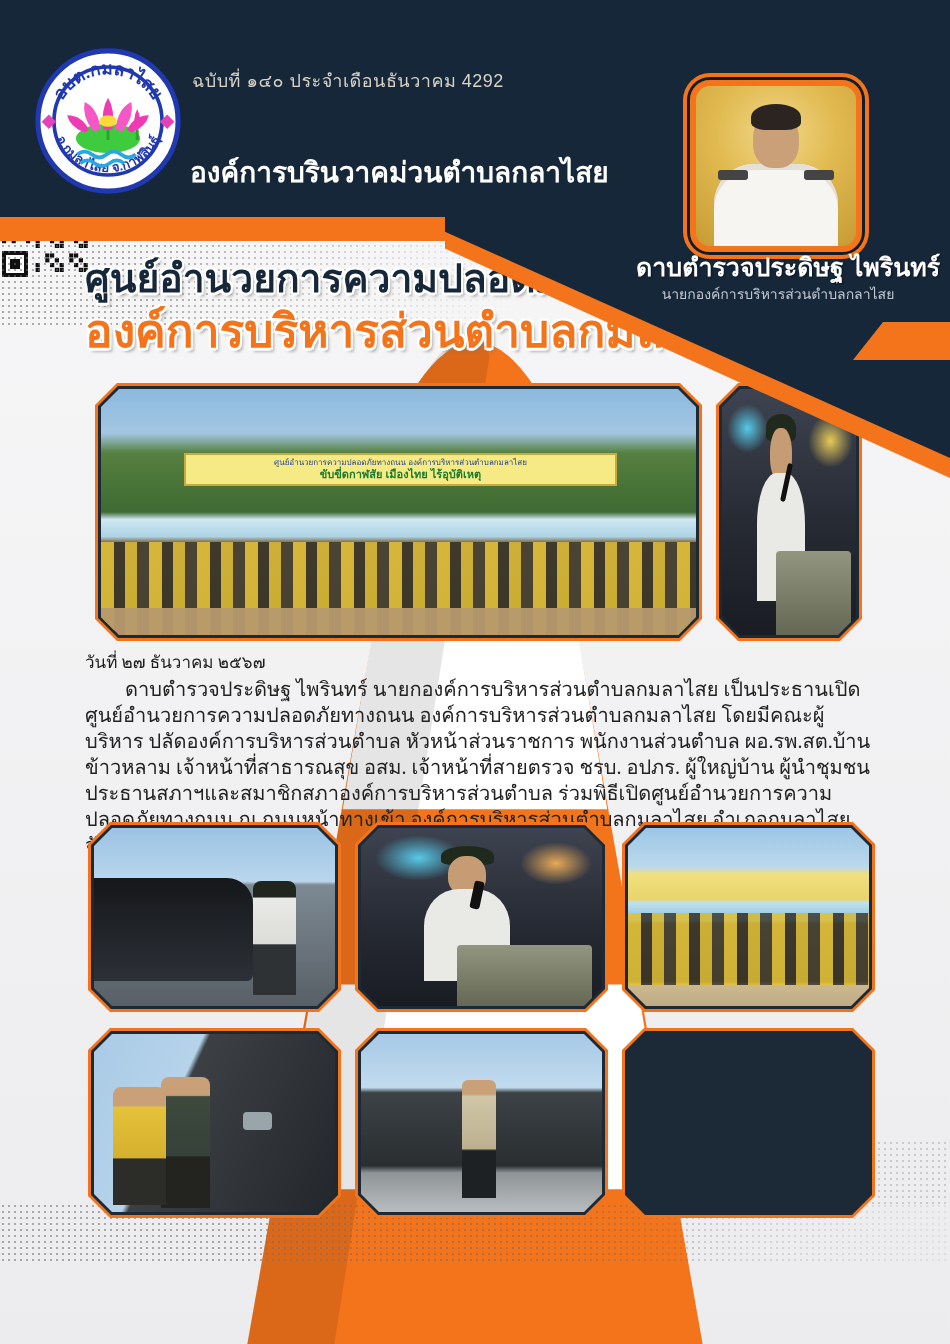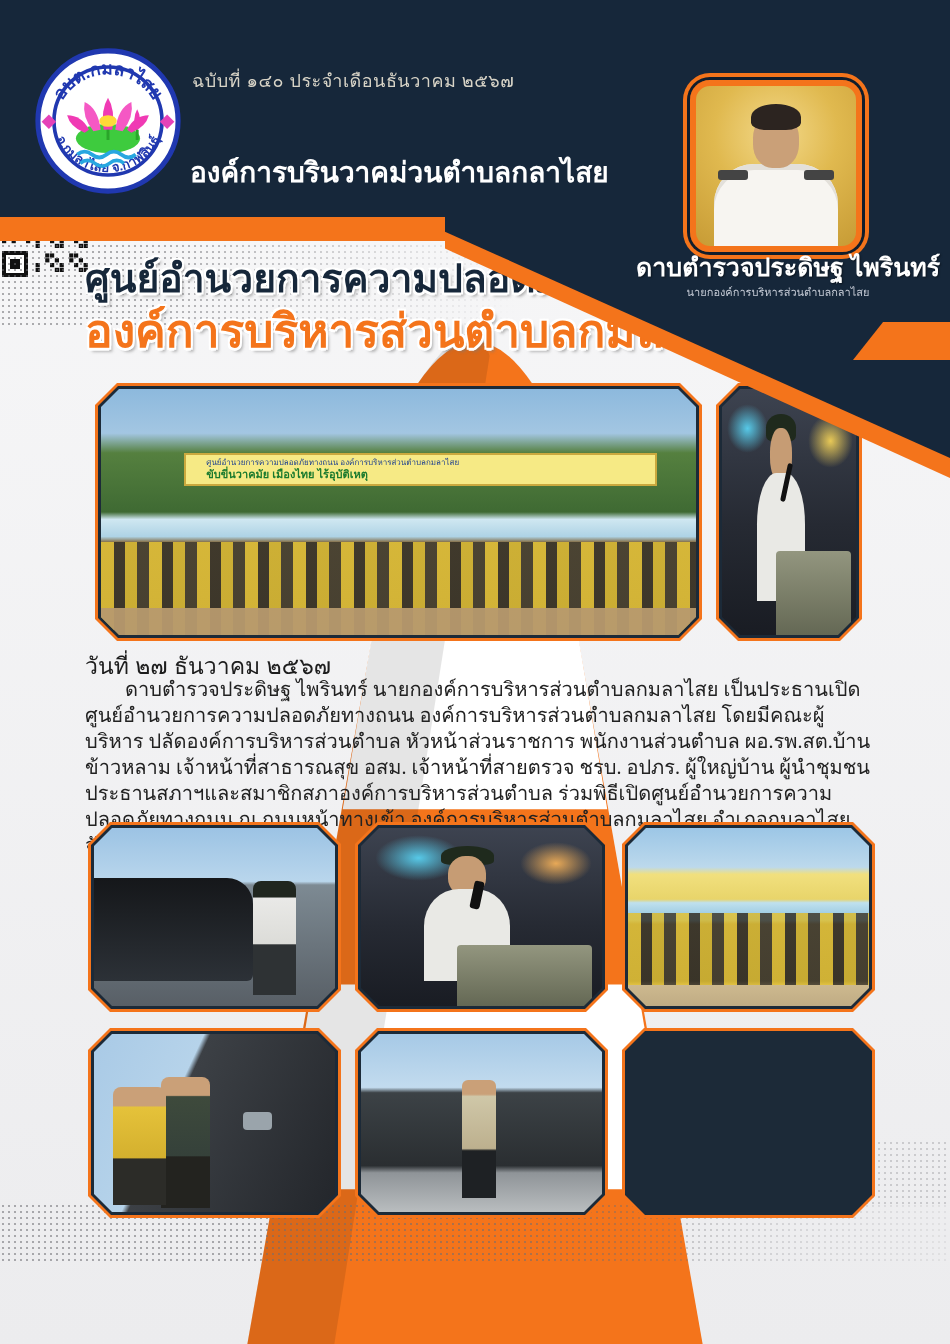--- a/index.html
+++ b/index.html
@@ -38,45 +38,45 @@
         box-shadow:0 0 0 3px #101d2c,0 0 0 7px #F4741B;
         background:radial-gradient(circle at 50% 30%,#f3d98a 0%,#e0b94f 45%,#c79b35 100%);overflow:hidden;}
   .portrait .body-shape{position:absolute;left:18px;top:78px;width:124px;height:90px;background:#f7f5f1;
         border-radius:40px 40px 0 0;box-shadow:inset 0 6px 0 #e3e0da;}
   .portrait .epaulette{position:absolute;top:84px;width:30px;height:10px;background:#444;border-radius:3px;}
   .portrait .head{position:absolute;left:57px;top:26px;width:46px;height:56px;background:#caa078;border-radius:46% 46% 42% 42%;}
   .portrait .hair{position:absolute;left:55px;top:18px;width:50px;height:26px;background:#2c2420;border-radius:50% 50% 30% 30%;}
   .official-name{position:absolute;left:636px;top:247px;width:316px;z-index:7;text-align:left;
         color:#fff;font-size:25px;font-weight:bold;text-shadow:1px 1px 2px rgba(0,0,0,.5);}
   .official-position{position:absolute;left:620px;top:283px;width:316px;z-index:7;text-align:center;
-        color:#c3c9d4;font-size:11px;}
+        color:#c3c9d4;font-size:14px;}
   
   .headline{position:absolute;left:85px;top:256px;z-index:2;line-height:1.18;}
   .headline .l1{color:#16273A;font-size:39px;font-weight:bold;
         text-shadow:-2px -2px 0 #fff,2px -2px 0 #fff,-2px 2px 0 #fff,2px 2px 0 #fff,0 3px 0 #fff,3px 4px 3px rgba(120,120,120,.55);}
   .headline .l2{color:#F4741B;font-size:46px;font-weight:bold;margin-top:2px;
         text-shadow:-2px -2px 0 #fff,2px -2px 0 #fff,-2px 2px 0 #fff,2px 2px 0 #fff,0 3px 0 #fff,3px 4px 3px rgba(120,120,120,.55);}
-  .date-line{position:absolute;left:85px;top:648px;z-index:2;color:#1d1d1d;font-size:23px;font-family:Liberation Sans, sans-serif;}
+  .date-line{position:absolute;left:85px;top:648px;z-index:2;color:#1d1d1d;font-size:17px;font-family:Liberation Serif, serif;}
   .body-text{position:absolute;left:85px;top:676px;width:788px;z-index:2;color:#222;font-size:20px;line-height:26px;
         text-indent:40px;font-family:"Liberation Serif",serif;}
   
   .photo{background:#F4741B;clip-path:polygon(22px 0,calc(100% - 22px) 0,100% 22px,100% calc(100% - 22px),calc(100% - 22px) 100%,22px 100%,0 calc(100% - 22px),0 22px);padding:3px;box-sizing:border-box;}
   .photo .ring{width:100%;height:100%;background:#1c2a38;clip-path:polygon(20px 0,calc(100% - 20px) 0,100% 20px,100% calc(100% - 20px),calc(100% - 20px) 100%,20px 100%,0 calc(100% - 20px),0 20px);padding:3px;box-sizing:border-box;}
   .photo .img{position:relative;width:100%;height:100%;overflow:hidden;
         clip-path:polygon(18px 0,calc(100% - 18px) 0,100% 18px,100% calc(100% - 18px),calc(100% - 18px) 100%,18px 100%,0 calc(100% - 18px),0 18px);}
   .big-row{position:absolute;left:95px;top:383px;display:flex;gap:14px;z-index:2;}
   .grid{position:absolute;left:88px;top:822px;display:grid;grid-template-columns:repeat(3,253px);gap:16px 14px;z-index:2;}
   .grid .photo{width:253px;height:190px;}
   
   .sc-group{background:linear-gradient(180deg,#8db9dd 0%,#a3c6e2 18%,#55803f 26%,#3f6a33 50%,#cfe7f1 53%,#aed3e5 60%,#8a7a58 62%,#6c5f45 100%);}
   .sc-group .crowd,{position:absolute;}
   .crowd{position:absolute;left:0;right:0;bottom:0;background:repeating-linear-gradient(90deg,#e3c133 0 13px,#332e24 13px 24px,#d9b92f 24px 36px,#403a2c 36px 48px);opacity:.85;}
   .ground{position:absolute;left:0;right:0;bottom:0;height:11%;background:#b79a6e;opacity:.95;}
-  .banner{position:absolute;left:14%;top:26%;width:72%;padding:3px 20px;background:#f6ea85;border:2px solid #caa93e;
-        text-align:left;color:#1c3f8f;}
+  .banner{position:absolute;left:14%;top:26%;width:72%;padding:3px 0;background:#f6ea85;border:2px solid #caa93e;
+        text-align:center;color:#1c3f8f;}
   .banner .b1{font-size:8px;line-height:10px;}
   .banner .b2{font-size:11px;font-weight:bold;color:#1a7a2e;line-height:13px;}
   .sc-podium{background:linear-gradient(180deg,#3d4350 0%,#262a33 55%,#191c23 100%);}
   .blob{position:absolute;border-radius:50%;}
   .speaker-shirt{position:absolute;left:26%;top:34%;width:36%;height:52%;background:#e9e9e5;border-radius:40% 40% 0 0;}
   .speaker-head{position:absolute;left:36%;top:16%;width:16%;height:22%;background:#c69c74;border-radius:45%;}
   .speaker-cap{position:absolute;left:33%;top:10%;width:22%;height:11%;background:#1f2a1d;border-radius:50% 50% 20% 20%;}
   .podium-box{position:absolute;right:4%;bottom:0;width:56%;height:34%;background:linear-gradient(180deg,#93967f,#646854);border-radius:4px 4px 0 0;}
   .mic{position:absolute;left:46%;top:30%;width:4%;height:16%;background:#111;border-radius:3px;transform:rotate(12deg);}
   .sc-road{background:linear-gradient(180deg,#9cc3e4 0%,#b9d6ec 30%,#7d8a93 32%,#585f66 100%);}
@@ -124,21 +124,21 @@
     <div class="l2">องค์การบริหารส่วนตำบลกมลาไสย</div>
   </div>
 
   
   <div class="big-row">
     <div class="photo" style="width:607px;height:258px;">
       <div class="ring">
           <div class="img sc-group">
         <div class="banner">
           <div class="b1">ศูนย์อำนวยการความปลอดภัยทางถนน องค์การบริหารส่วนตำบลกมลาไสย</div>
-          <div class="b2">ขับขี่นวาคมัย เมืองไทย ไร้อุบัติเหตุ</div>
+          <div class="b2">ขับขี่ดกาฬสัย เมืองไทย ไร้อุบัติเหตุ</div>
         </div>
         <div class="crowd" style="height:38%;"></div>
         <div class="ground"></div>
       </div>
         </div>
     </div>
     <div class="photo" style="width:146px;height:258px;">
       <div class="ring">
           <div class="img sc-podium">
         <div class="blob" style="left:4%;top:6%;width:30%;height:20%;background:radial-gradient(#57c9e8,transparent 70%);"></div>
@@ -244,21 +244,21 @@
       <path d="M60,57 q8,-10 6,-20 q-9,4 -11,19 z" fill="#f558c4"></path>
       <path d="M34,58 q-10,-4 -12,-12 q10,0 15,10 z" fill="#f03ab4"></path>
       <path d="M66,58 q10,-4 12,-12 q-10,0 -15,10 z" fill="#f03ab4"></path>
       <ellipse cx="50" cy="50" rx="6" ry="4" fill="#ffd938"></ellipse>
       <path d="M70,57 q-4,-8 0,-15 q4,7 0,15 z" fill="#f03ab4"></path>
       <rect x="49" y="56" width="2" height="7" fill="#2aa52a"></rect>
       <rect x="69" y="56" width="2" height="7" fill="#2aa52a"></rect>
     </g>
   </svg>
 
-  <div class="issue-line">ฉบับที่ ๑๔๐ ประจำเดือนธันวาคม ๒๕๖๗</div>
+  <div class="issue-line">ฉบับที่ ๑๔๐ ประจำเดือนธันวาคม 4292</div>
   <div class="main-subtitle">องค์การบรินวาคม่วนตำบลกลาไสย</div>
 
   <div class="portrait">
     <div class="body-shape"></div>
     <div class="epaulette" style="left:22px;"></div>
     <div class="epaulette" style="right:22px;"></div>
     <div class="head"></div>
     <div class="hair"></div>
   </div>
   <div class="official-name">ดาบตำรวจประดิษฐ  ไพรินทร์</div>

